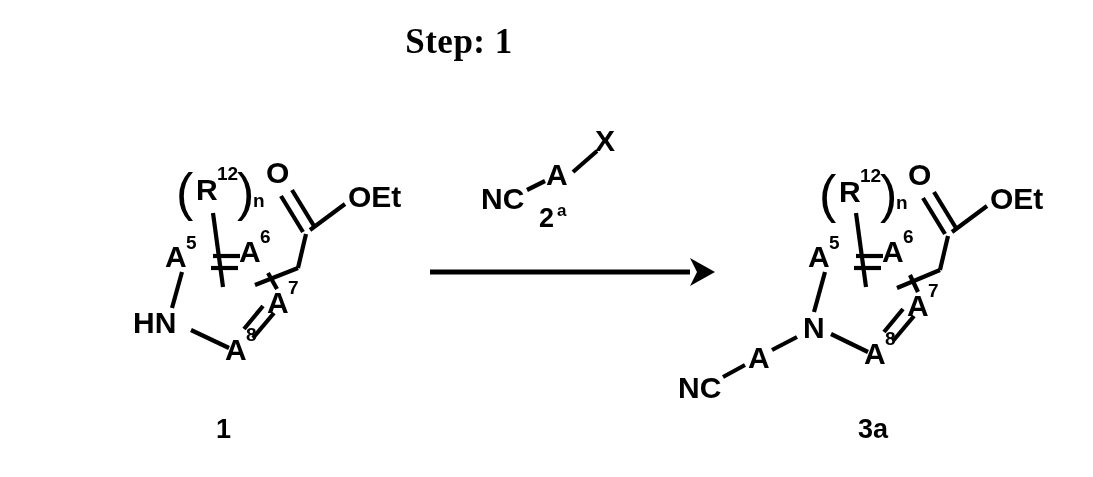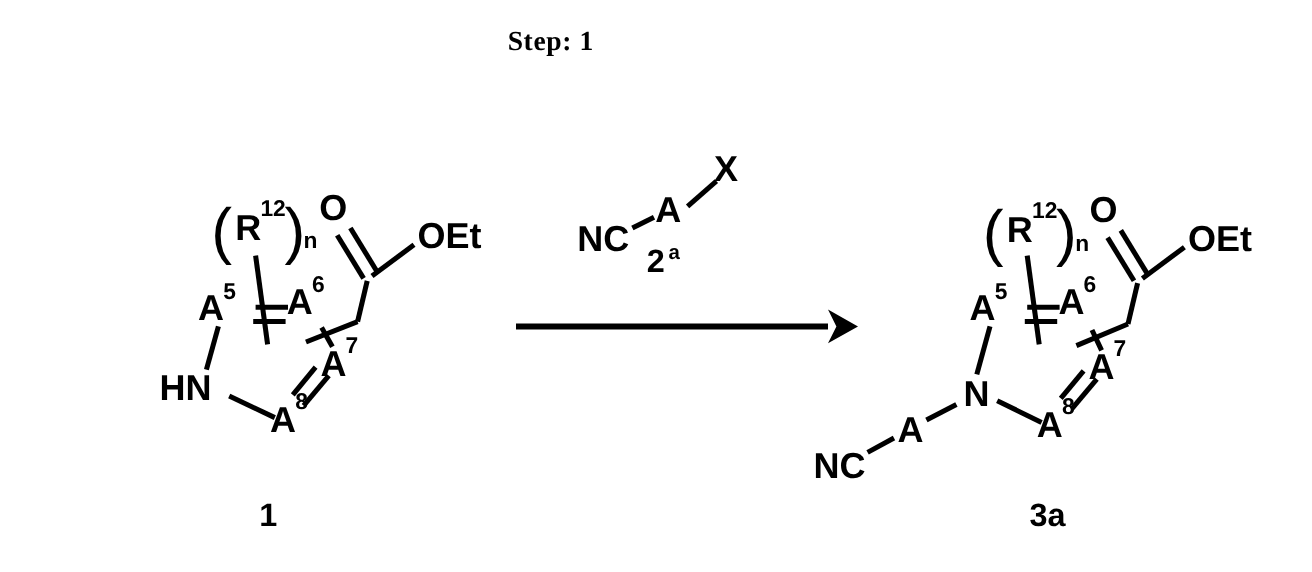--- a/index.html
+++ b/index.html
@@ -18,21 +18,21 @@
     color: #000000;
   }
   .title {
     position: absolute;
     left: 0;
     top: 22px;
     width: 918px;
     text-align: center;
     font-family: "Liberation Serif", serif;
     font-weight: bold;
-    font-size: 23px;
+    font-size: 35px;
     letter-spacing: 0.5px;
     color: #000;
   }
   svg.layer {
     position: absolute;
     left: 0;
     top: 0;
     width: 1093px;
     height: 477px;
     overflow: visible;

